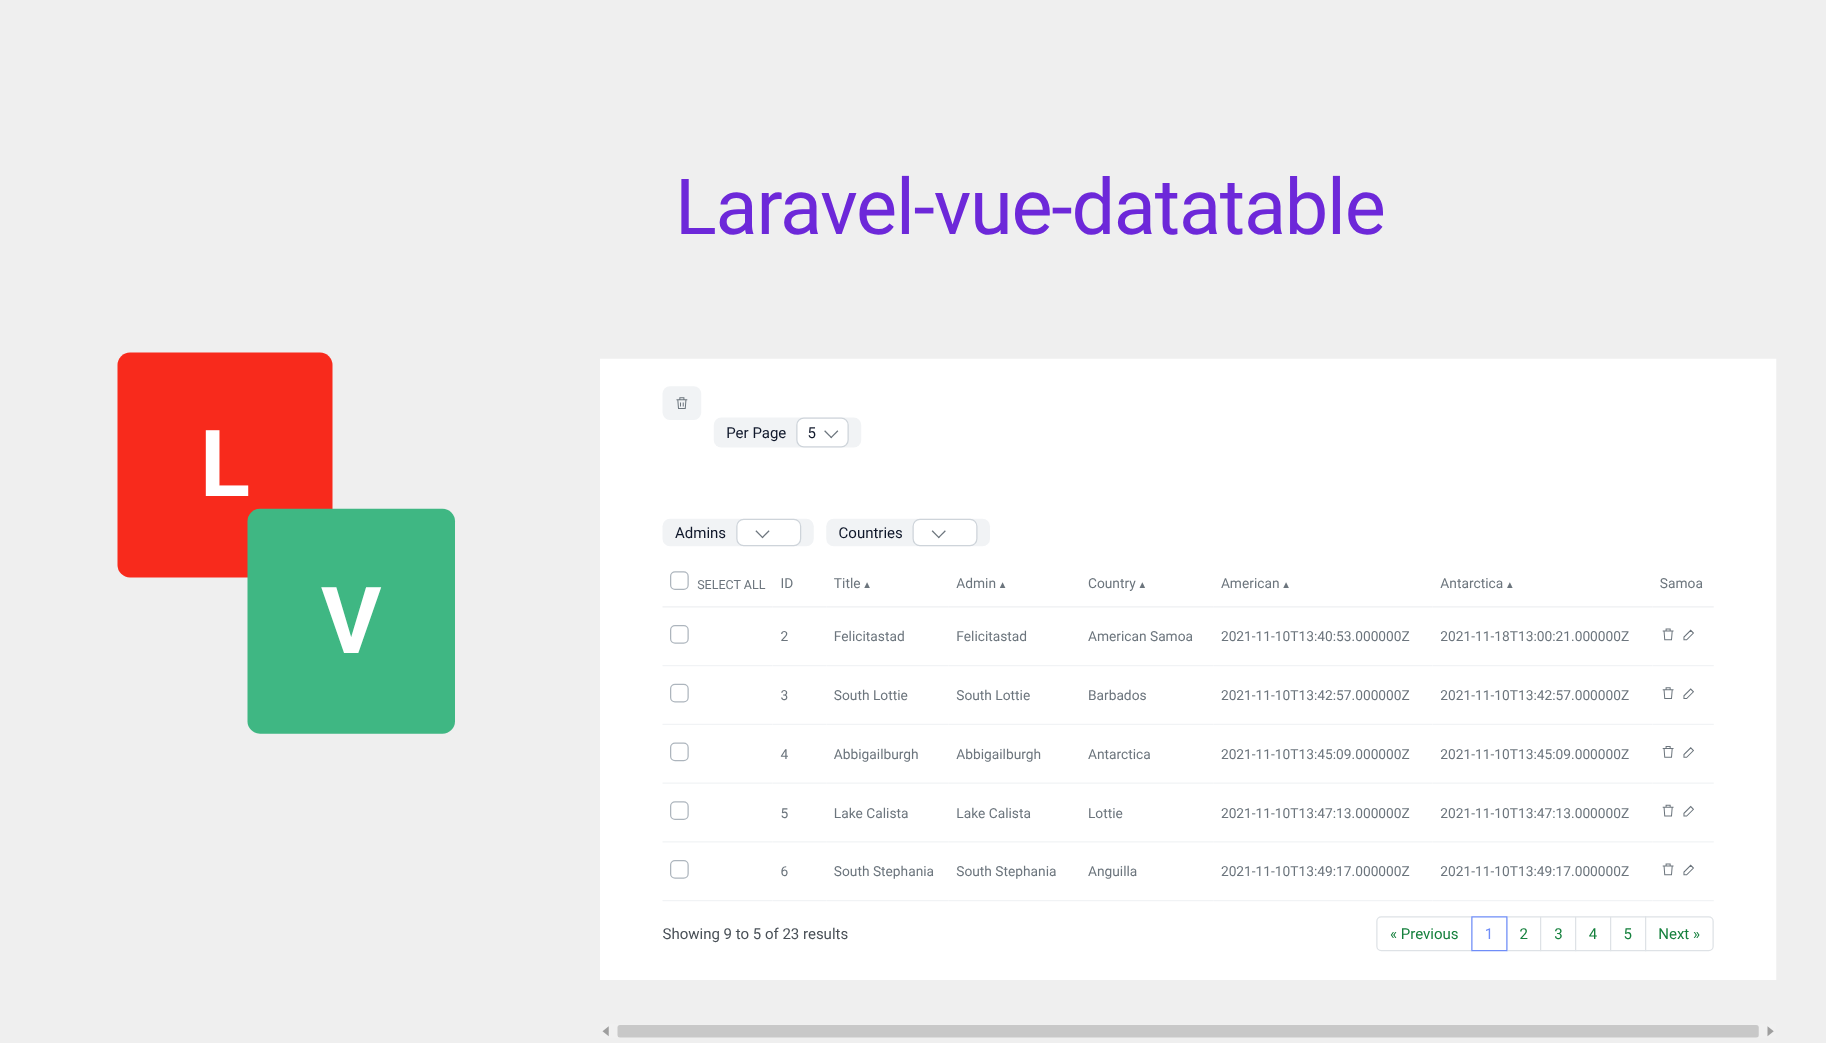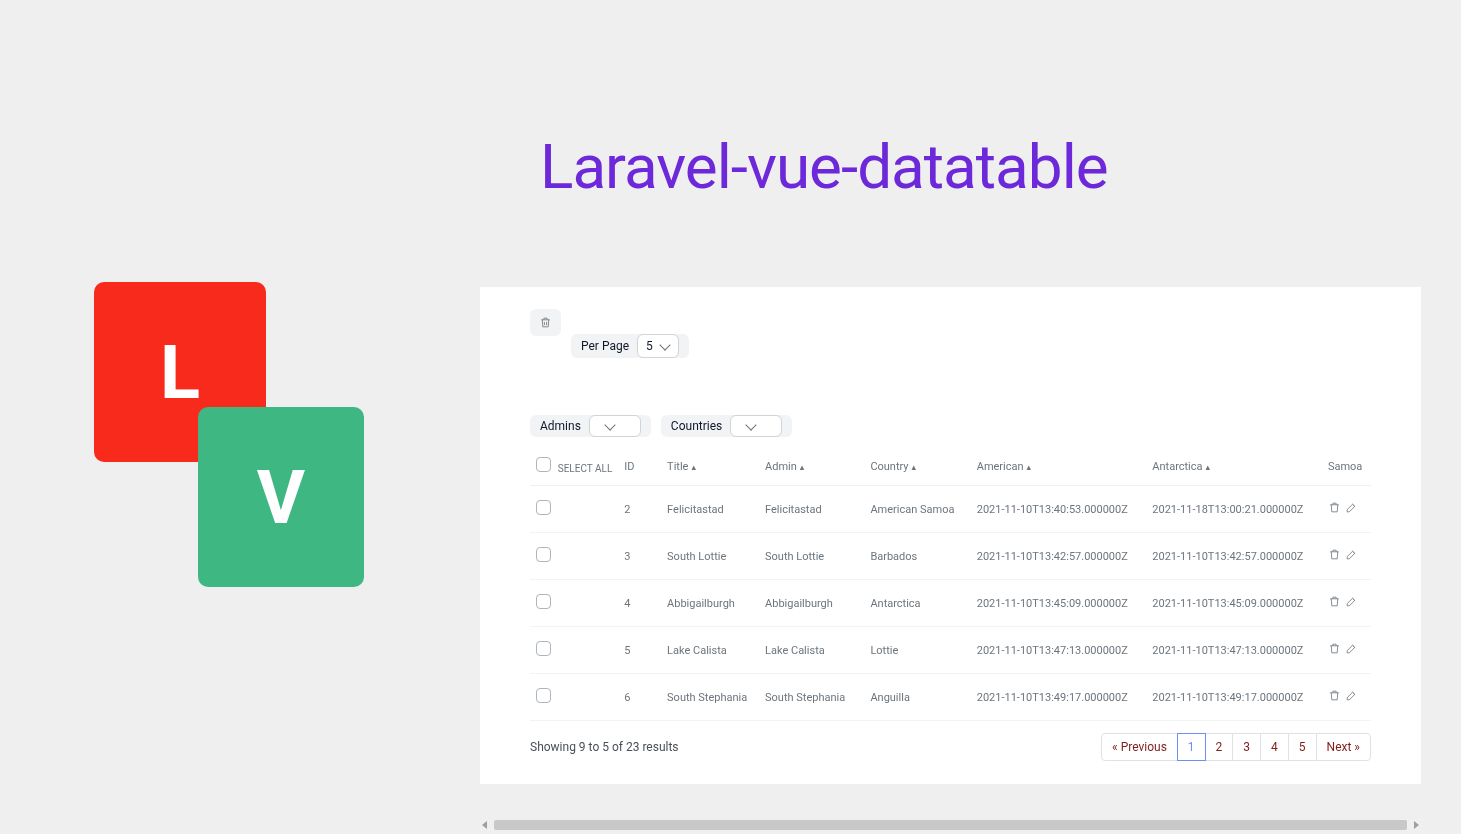--- a/index.html
+++ b/index.html
@@ -193,21 +193,21 @@
     font-size: 12px;
     color: #495057;
   }
   .pagination {
     display: flex;
     gap: 0;
   }
   .page-btn {
     border: 1px solid #dee2e6;
     background: #fff;
-    color: #7f1d1d;
+    color: #15803d;
     padding: 6px 10px;
     font-size: 12px;
     cursor: pointer;
     min-width: 28px;
     text-align: center;
     margin-left: -1px;
   }
   .page-btn:first-child { border-top-left-radius: 4px; border-bottom-left-radius: 4px; margin-left: 0; }
   .page-btn:last-child { border-top-right-radius: 4px; border-bottom-right-radius: 4px; }
   .page-btn.active {

